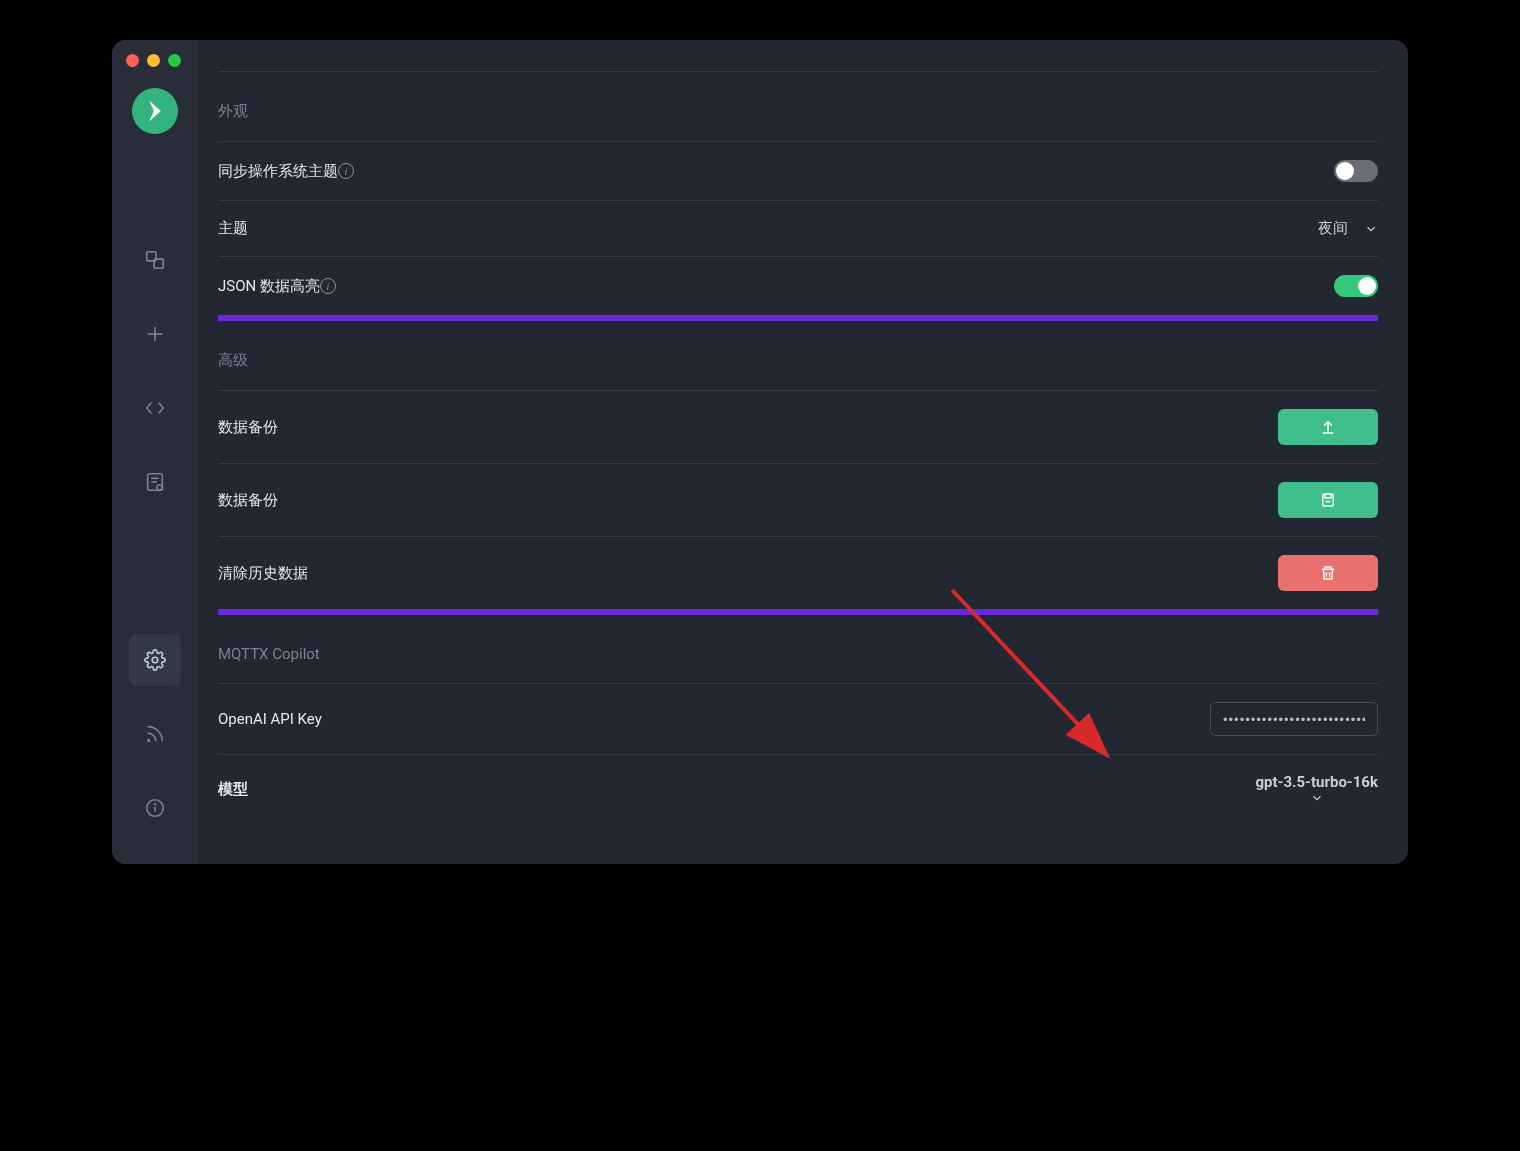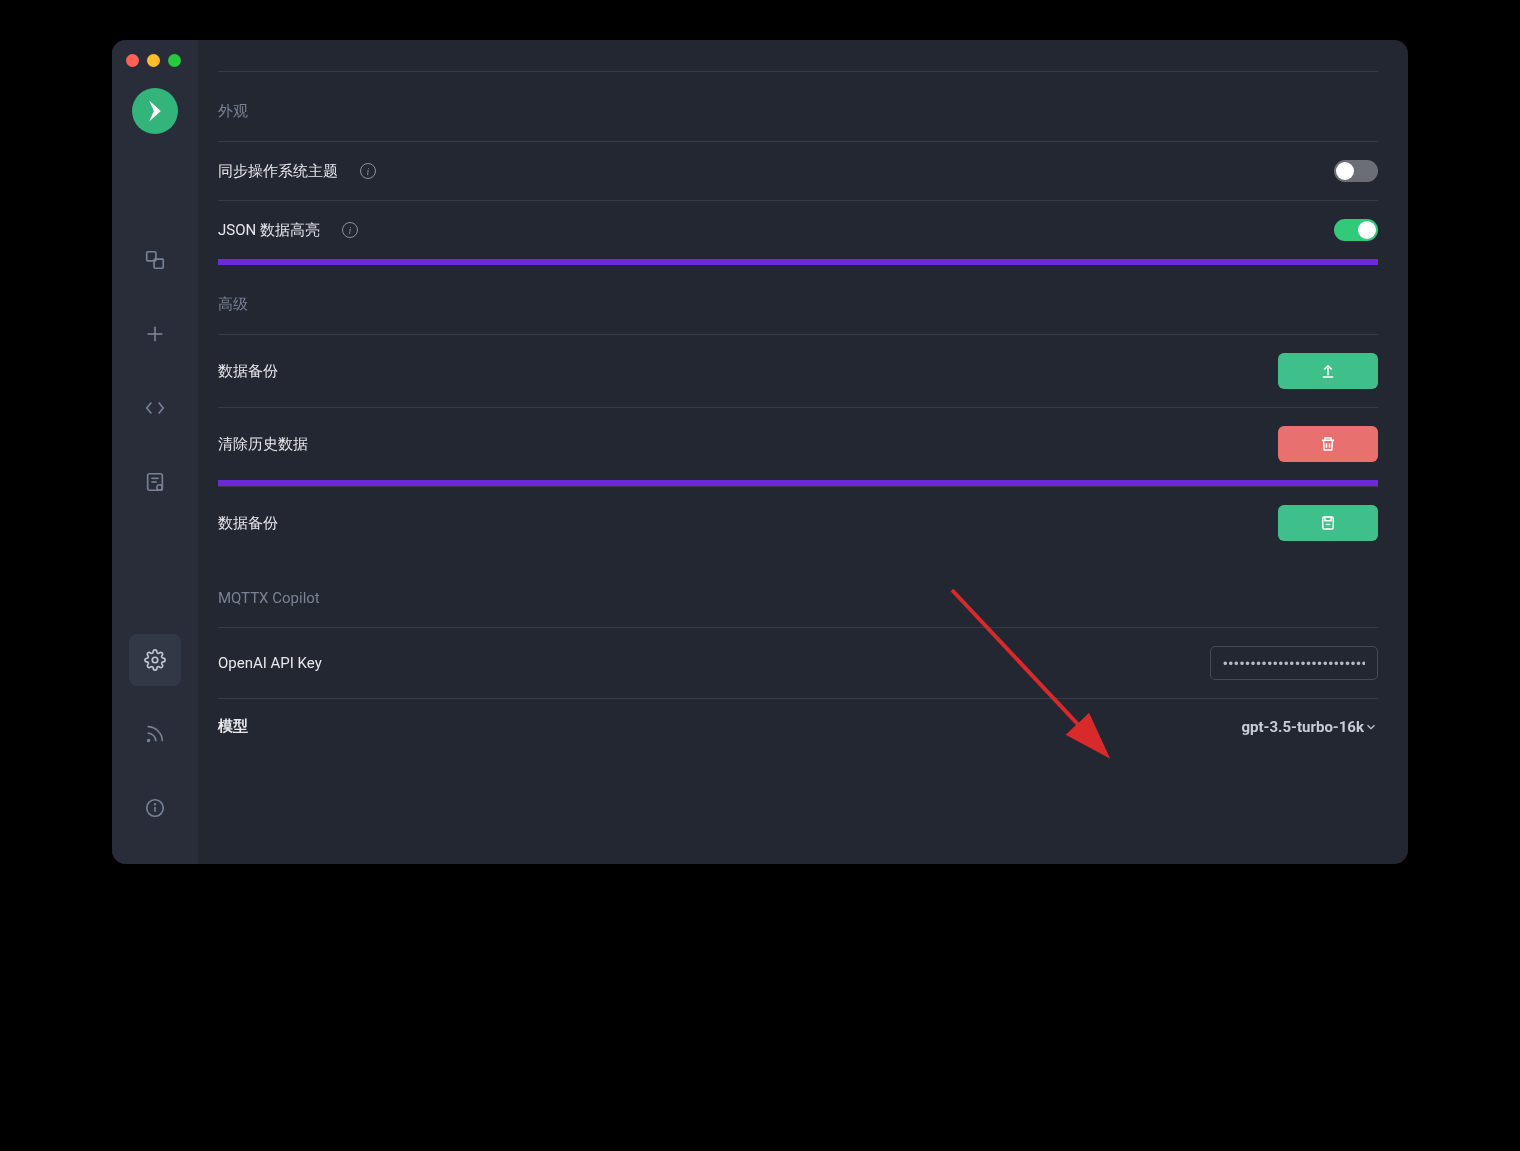--- a/index.html
+++ b/index.html
@@ -124,21 +124,21 @@
       border-top: 1px solid #363b47;
     }
     .setting-row.last {
       border-bottom: 6px solid #6d28d9;
     }
     .setting-label {
       color: #e6e8ec;
       font-size: 15px;
       display: flex;
       align-items: center;
-      gap: 22px;
+      gap: 0;
     }
     .info-icon {
       width: 16px;
       height: 16px;
       border: 1.5px solid #8a919f;
       border-radius: 50%;
       display: inline-flex;
       align-items: center;
       justify-content: center;
       font-size: 10px;
@@ -308,20 +308,31 @@
     <div class="setting-row">
       <div class="setting-label">
         <span>同步操作系统主题</span>
         <span class="info-icon">i</span>
       </div>
       <div class="toggle off">
         <div class="toggle-knob"></div>
       </div>
     </div>
 
+    <div class="setting-row">
+      <div class="setting-label">
+        <span>主题</span>
+      </div>
+      <div class="select-value">
+        <span>夜间</span>
+        <svg viewBox="0 0 24 24">
+            <polyline points="6 9 12 15 18 9"></polyline>
+          </svg>
+      </div>
+    </div>
 
     <div class="setting-row last">
       <div class="setting-label">
         <span>JSON 数据高亮</span>
         <span class="info-icon">i</span>
       </div>
       <div class="toggle on">
         <div class="toggle-knob"></div>
       </div>
     </div>
@@ -330,66 +341,66 @@
 
     <div class="setting-row">
       <div class="setting-label">
         <span>数据备份</span>
       </div>
       <button class="action-button green">
         <svg viewBox="0 0 24 24">
             <line x1="12" y1="18" x2="12" y2="5"></line>
             <polyline points="7 10 12 5 17 10"></polyline>
             <line x1="5" y1="20" x2="19" y2="20"></line>
+          </svg>
+      </button>
+    </div>
+
+    <div class="setting-row">
+      <div class="setting-label">
+        <span>数据备份</span>
+      </div>
+      <button class="action-button green">
+        <svg viewBox="0 0 24 24">
+            <rect x="5" y="4" width="14" height="16" rx="2"></rect>
+            <rect x="8" y="4" width="8" height="5"></rect>
+            <line x1="9" y1="14" x2="15" y2="14"></line>
           </svg>
       </button>
     </div>
 
     <div class="setting-row last">
       <div class="setting-label">
         <span>清除历史数据</span>
       </div>
       <button class="action-button red">
         <svg viewBox="0 0 24 24">
             <polyline points="4 7 20 7"></polyline>
             <path d="M8 7 L8 4 L16 4 L16 7"></path>
             <path d="M6 7 L7 20 L17 20 L18 7"></path>
             <line x1="10" y1="11" x2="10" y2="17"></line>
             <line x1="14" y1="11" x2="14" y2="17"></line>
           </svg>
       </button>
     </div>
 
+    <div class="section-header">MQTTX Copilot</div>
+
     <div class="setting-row">
       <div class="setting-label">
-        <span>数据备份</span>
-      </div>
-      <button class="action-button green">
-        <svg viewBox="0 0 24 24">
-            <rect x="5" y="4" width="14" height="16" rx="2"></rect>
-            <rect x="8" y="4" width="8" height="5"></rect>
-            <line x1="9" y1="14" x2="15" y2="14"></line>
-          </svg>
-      </button>
-    </div>
-
-    <div class="section-header">MQTTX Copilot</div>
-
-    <div class="setting-row">
-      <div class="setting-label">
         <span>OpenAI API Key</span>
       </div>
       <input type="password" class="api-key-input" value="••••••••••••••••••••••••••••" style="">
     </div>
 
     <div class="setting-row" style="border-bottom:none;padding-bottom:28px;font-weight:bold;">
       <div class="setting-label">
         <span>模型</span>
       </div>
-      <div class="select-value" style="gap:0;">
+      <div class="select-value" style="gap:0;flex-direction:column;">
         <span>gpt-3.5-turbo-16k</span>
         <svg viewBox="0 0 24 24">
             <polyline points="6 9 12 15 18 9"></polyline>
           </svg>
       </div>
     </div>
 
     <svg class="arrow-annotation" viewBox="0 0 200 200">
       <defs>
         <marker id="arrowhead" markerWidth="12" markerHeight="12" refX="9" refY="4" orient="auto">

